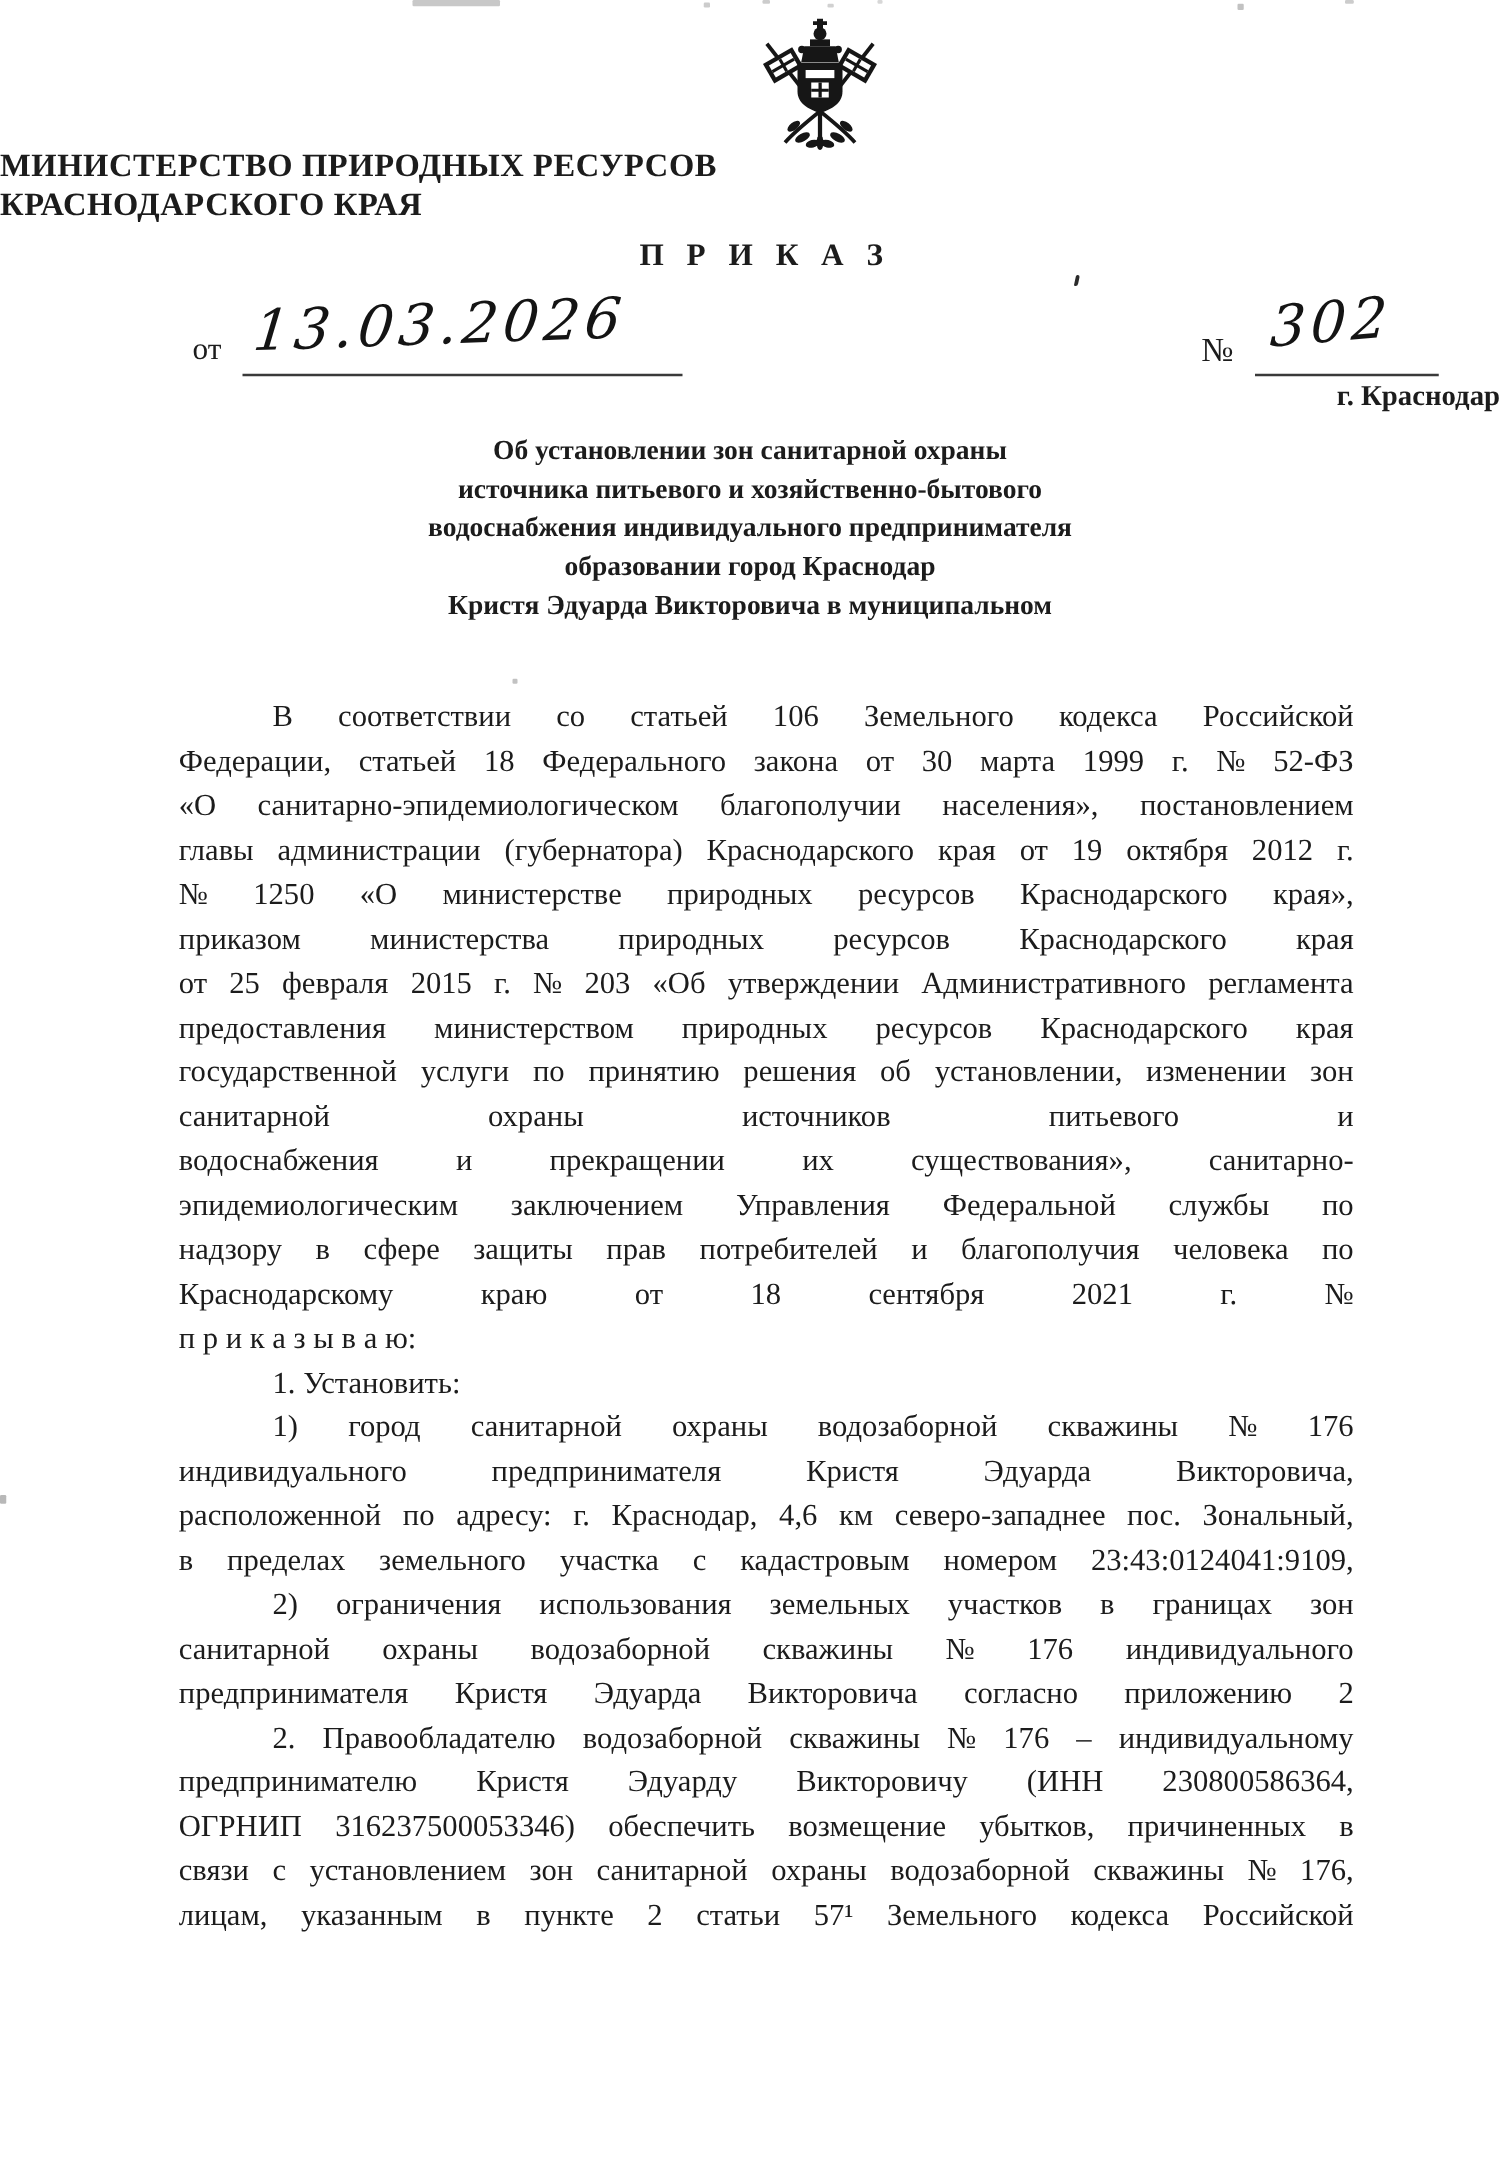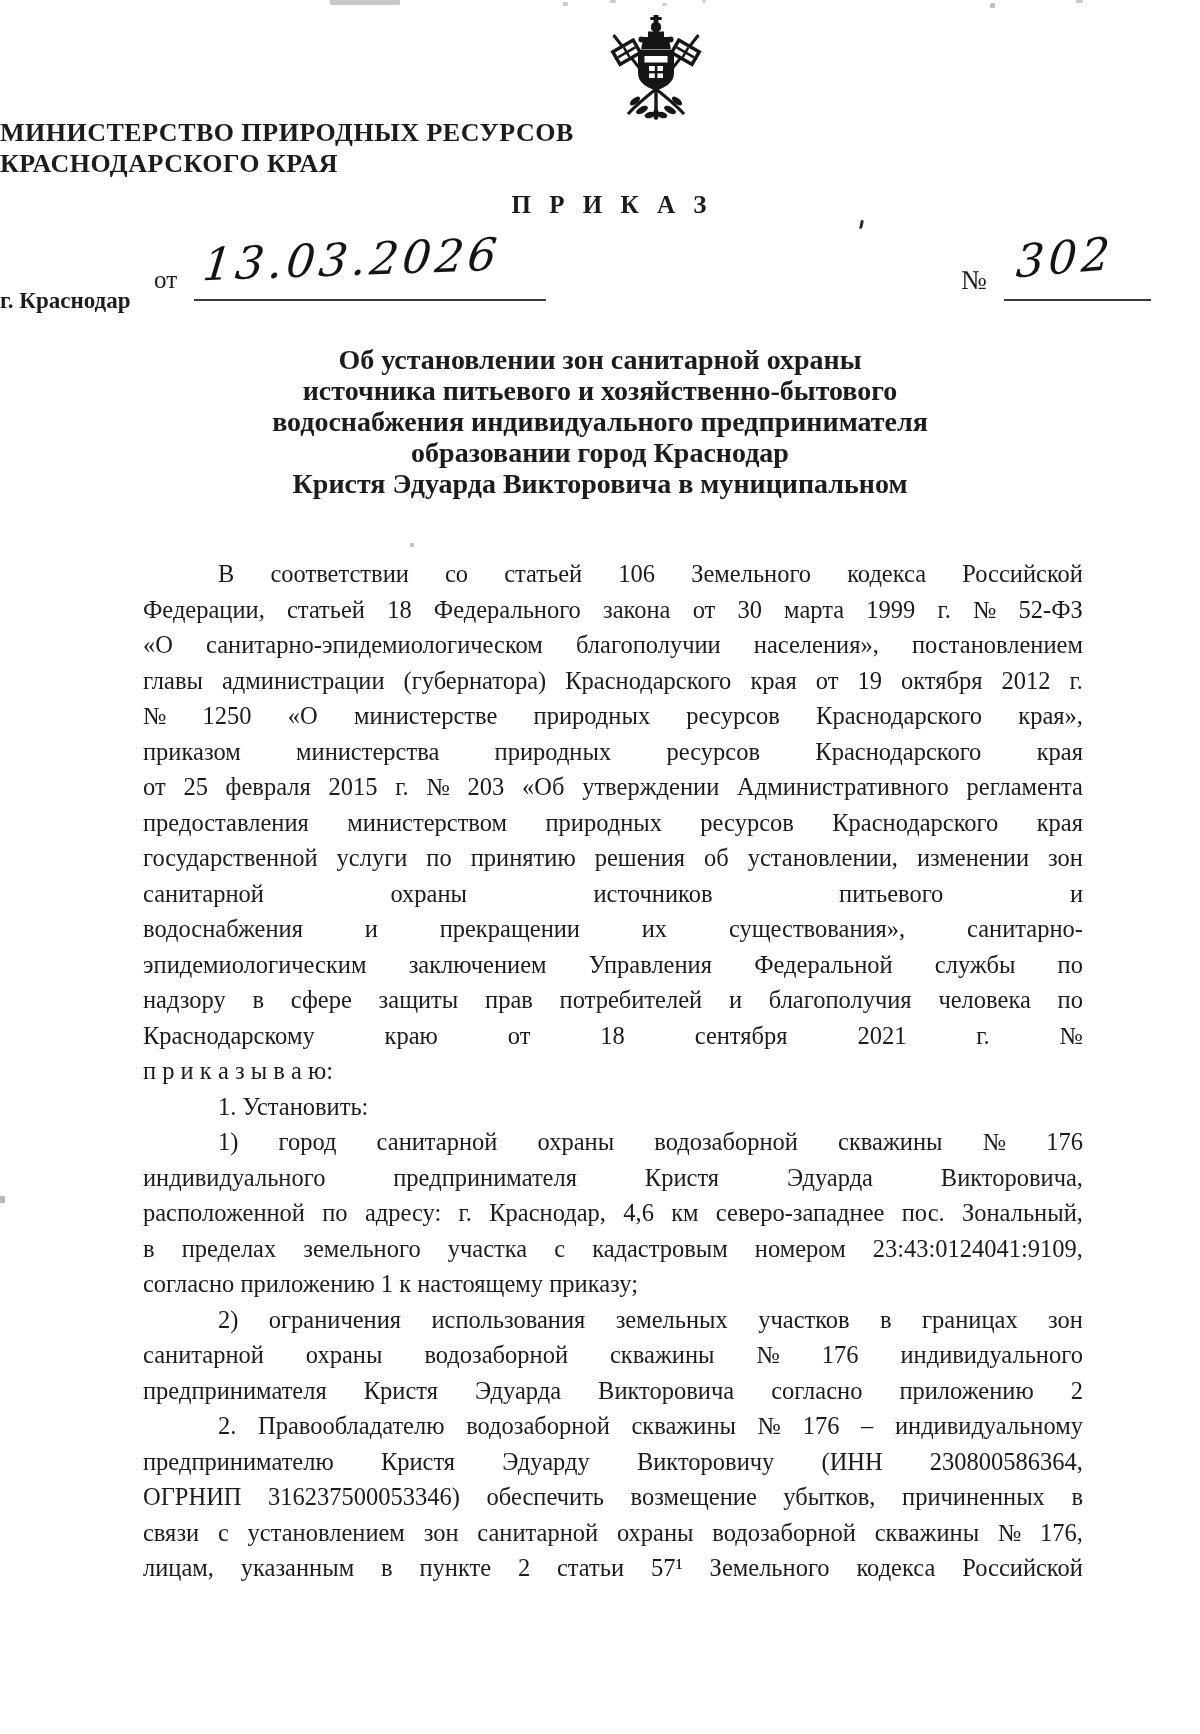--- a/index.html
+++ b/index.html
@@ -35,26 +35,26 @@
   .hand{
     font-family:"DejaVu Serif",serif;font-style:italic;color:#141414;
     letter-spacing:4px;font-size:45px;white-space:nowrap;
   }
   .date-value{position:absolute;left:203px;top:233px;transform:rotate(-2deg) skewX(-8deg);}
   .date-underline{position:absolute;left:194px;top:262px;width:352px;height:37px;border-bottom:2.5px solid #3a3a3a;}
   .num-label{position:absolute;left:961px;top:265px;font-size:27px;}
   .num-value{position:absolute;left:1016px;top:231px;transform:rotate(-5deg) skewX(-8deg);}
   .num-underline{position:absolute;left:1004px;top:262px;width:147px;height:37px;border-bottom:2.5px solid #3a3a3a;}
 
-  .city{position:absolute;top:288px;left:0;width:1200px;text-align:left;font-weight:bold;font-size:23px;}
+  .city{position:absolute;top:304px;left:0;width:1200px;text-align:right;font-weight:bold;font-size:23px;}
 
   
   .subject{
     position:absolute;top:344px;left:0;width:1200px;text-align:center;
-    font-weight:bold;font-size:28px;line-height:31px;
+    font-weight:bold;font-size:22px;line-height:31px;
   }
 
   
   .body-lines{
     position:absolute;left:143px;top:556px;width:940px;
     font-size:24.5px;overflow:hidden;
   }
   .bline{height:35.5px;line-height:35.5px;white-space:nowrap;}
   .bline.just{display:flex;justify-content:space-between;}
   .bline.just span{flex:0 0 auto;}
@@ -320,21 +320,20 @@
       <div class="bline just">
         <span>в</span>
         <span>пределах</span>
         <span>земельного</span>
         <span>участка</span>
         <span>с</span>
         <span>кадастровым</span>
         <span>номером</span>
         <span>23:43:0124041:9109,</span>
       </div>
-      <div class="bline">согласно приложению 1 к настоящему приказу;</div>
       <div class="bline just ind">
         <span>2)</span>
         <span>ограничения</span>
         <span>использования</span>
         <span>земельных</span>
         <span>участков</span>
         <span>в</span>
         <span>границах</span>
         <span>зон</span>
       </div>

